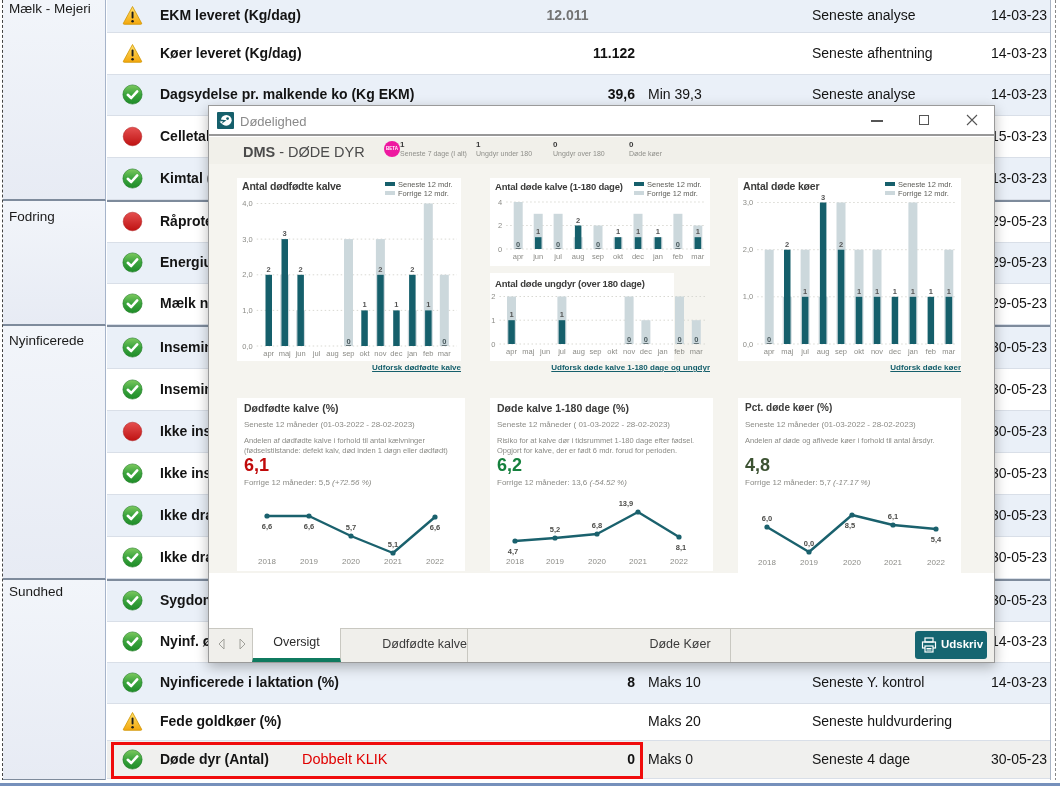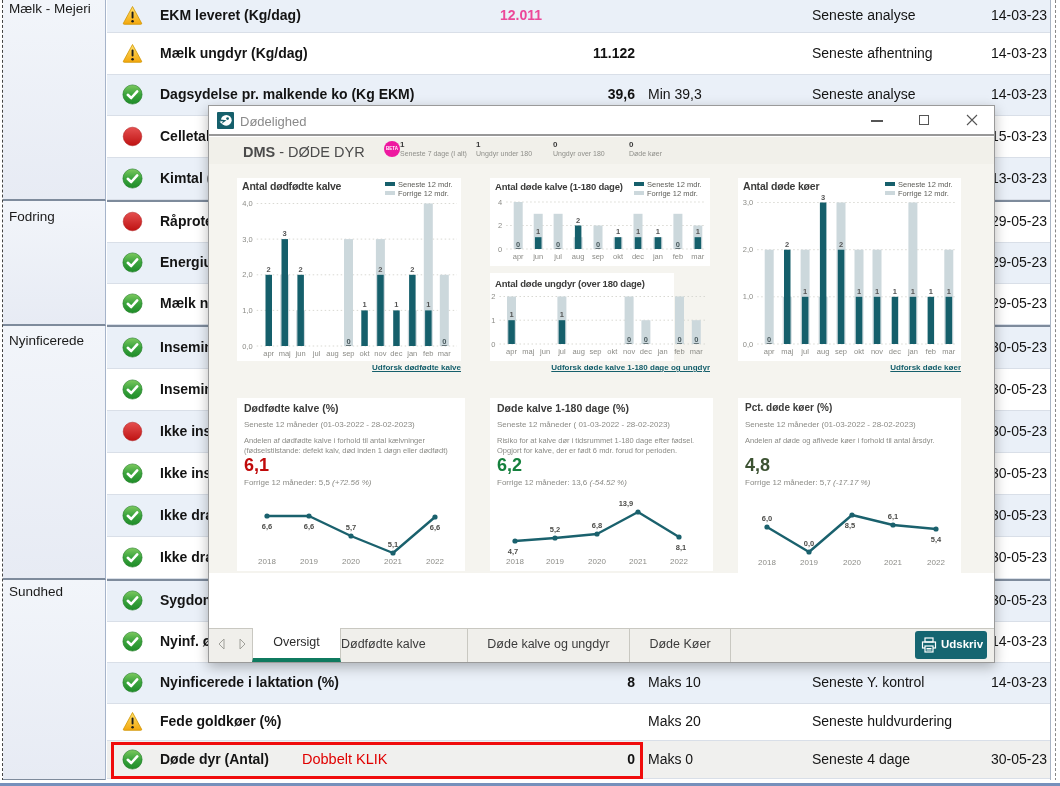--- a/index.html
+++ b/index.html
@@ -28,30 +28,30 @@
 <div class="abs" style="left:3px;top:201px;width:103px;height:125px;background:linear-gradient(#f2f5fa,#e7ebf4);border-right:1px solid #a6b4ca;border-bottom:2px solid #7e8b9c;font-size:13.5px;color:#1a1a1a;padding:8px 0 0 6px">Fodring</div>
 <div class="abs" style="left:3px;top:326px;width:103px;height:254px;background:linear-gradient(#f2f5fa,#e7ebf4);border-right:1px solid #a6b4ca;border-bottom:2px solid #7e8b9c;font-size:13.5px;color:#1a1a1a;padding:7px 0 0 6px">Nyinficerede</div>
 <div class="abs" style="left:3px;top:580px;width:103px;height:201px;background:linear-gradient(#f2f5fa,#e7ebf4);border-right:1px solid #a6b4ca;border-bottom:2px solid #7e8b9c;font-size:13.5px;color:#1a1a1a;padding:4px 0 0 6px">Sundhed</div>
 <div class="abs" style="left:107px;top:0px;width:943px;height:33px;background:#eaf0f8;border-bottom:1px solid #d9dfe8"></div>
 <div class="abs" style="left:122px;top:5px;width:21px;height:21px"><svg width="21" height="21" viewBox="0 0 21 21">
       <path d="M10.5 1.5 L19.6 18.2 Q20 19.3 18.8 19.3 L2.2 19.3 Q1 19.3 1.4 18.2 Z" fill="url(#gw)" stroke="#cf9400" stroke-width="0.8"></path>
       <rect x="9.6" y="6.5" width="1.9" height="7" rx="0.9" fill="#1c1c1c"></rect>
       <circle cx="10.55" cy="16.2" r="1.25" fill="#1c1c1c"></circle>
     </svg></div>
 <div class="abs" style="left:160px;top:7px;font-size:14px;font-weight:bold;color:#141414;white-space:nowrap">EKM leveret (Kg/dag)</div>
-<div class="abs" style="left:500px;top:7px;width:135px;text-align:left;font-size:14px;font-weight:bold;color:#ec4899">12.011</div>
+<div class="abs" style="left:500px;top:7px;width:135px;text-align:center;font-size:14px;font-weight:bold;color:#737373">12.011</div>
 <div class="abs" style="left:812px;top:7px;font-size:14px;color:#141414;white-space:nowrap">Seneste analyse</div>
 <div class="abs" style="left:947px;top:7px;width:100px;text-align:right;font-size:14px;color:#141414">14-03-23</div>
 <div class="abs" style="left:107px;top:33px;width:943px;height:42px;background:#ffffff;border-bottom:1px solid #d9dfe8"></div>
 <div class="abs" style="left:122px;top:43px;width:21px;height:21px"><svg width="21" height="21" viewBox="0 0 21 21">
       <path d="M10.5 1.5 L19.6 18.2 Q20 19.3 18.8 19.3 L2.2 19.3 Q1 19.3 1.4 18.2 Z" fill="url(#gw)" stroke="#cf9400" stroke-width="0.8"></path>
       <rect x="9.6" y="6.5" width="1.9" height="7" rx="0.9" fill="#1c1c1c"></rect>
       <circle cx="10.55" cy="16.2" r="1.25" fill="#1c1c1c"></circle>
     </svg></div>
-<div class="abs" style="left:160px;top:45px;font-size:14px;font-weight:bold;color:#141414;white-space:nowrap">Mælk ungdyr (Kg/dag)</div>
+<div class="abs" style="left:160px;top:45px;font-size:14px;font-weight:bold;color:#141414;white-space:nowrap">Køer leveret (Kg/dag)</div>
 <div class="abs" style="left:500px;top:45px;width:135px;text-align:right;font-size:14px;font-weight:bold;color:#111">11.122</div>
 <div class="abs" style="left:812px;top:45px;font-size:14px;color:#141414;white-space:nowrap">Seneste afhentning</div>
 <div class="abs" style="left:947px;top:45px;width:100px;text-align:right;font-size:14px;color:#141414">14-03-23</div>
 <div class="abs" style="left:107px;top:75px;width:943px;height:41px;background:#eaf0f8;border-bottom:1px solid #d9dfe8"></div>
 <div class="abs" style="left:122px;top:84px;width:21px;height:21px"><svg width="21" height="21" viewBox="0 0 21 21">
       <circle cx="10.5" cy="10.5" r="9.6" fill="url(#gg)" stroke="#1e7a22" stroke-width="0.6"></circle>
       <path d="M5.8 10.8 L9.2 14 L15.2 7.4" fill="none" stroke="#fff" stroke-width="2.6" stroke-linecap="round" stroke-linejoin="round"></path>
     </svg></div>
 <div class="abs" style="left:160px;top:86px;font-size:14px;font-weight:bold;color:#141414;white-space:nowrap">Dagsydelse pr. malkende ko (Kg EKM)</div>
 <div class="abs" style="left:500px;top:86px;width:135px;text-align:right;font-size:14px;font-weight:bold;color:#111">39,6</div>
@@ -506,22 +506,21 @@
           <text x="198" y="167" font-size="8" fill="#8c8c87" text-anchor="middle">2022</text>
         </svg>
       </div>
     </div>
 <div class="abs" style="left:0;top:522px;width:785px;height:34px;background:#f0efeb;border-top:1px solid #c9c8c1"></div>
 <svg class="abs" style="left:7px;top:531px" width="32" height="14" viewBox="0 0 32 14">
       <path d="M8 2 L3 7 L8 12 Z" fill="none" stroke="#a0a09a" stroke-width="1"></path>
       <path d="M24 2 L29 7 L24 12 Z" fill="none" stroke="#a0a09a" stroke-width="1"></path>
     </svg>
 <div class="abs" style="left:43px;top:522px;width:89px;height:34px;background:#fff;border:1px solid #c9c8c1;border-top:0;border-bottom:4px solid #0f7a5f;font-size:12.5px;color:#2b2b2b;text-align:center;line-height:29px">Oversigt</div>
-<div class="abs" style="left:132px;top:523px;width:127px;height:33px;border-right:1px solid #c9c8c1;font-size:12.5px;color:#3b3b3b;text-align:left;line-height:31px">Dødfødte kalve</div>
-<div class="abs" style="left:259px;top:523px;width:162px;height:33px;border-right:1px solid #c9c8c1;font-size:12.5px;color:#3b3b3b;text-align:center;line-height:31px">Døde kalve og ungdyr</div>
+<div class="abs" style="left:132px;top:523px;width:127px;height:33px;border-right:1px solid #c9c8c1;font-size:12.5px;color:#3b3b3b;text-align:right;line-height:31px">Dødfødte kalve</div>
 <div class="abs" style="left:421px;top:523px;width:101px;height:33px;border-right:1px solid #c9c8c1;font-size:12.5px;color:#3b3b3b;text-align:center;line-height:31px">Døde Køer</div>
 <div class="abs" style="left:706px;top:525px;width:72px;height:28px;background:#156571;border-radius:3px;color:#fff">
       <svg class="abs" style="left:6px;top:6px" width="16" height="16" viewBox="0 0 16 16">
         <rect x="4" y="1" width="8" height="4" fill="none" stroke="#fff" stroke-width="1.2"></rect>
         <rect x="1.5" y="5" width="13" height="6" fill="none" stroke="#fff" stroke-width="1.2"></rect>
         <rect x="4" y="9" width="8" height="6" fill="#156571" stroke="#fff" stroke-width="1.2"></rect>
         <line x1="5.5" y1="11.5" x2="10.5" y2="11.5" stroke="#fff" stroke-width="1"></line>
         <line x1="5.5" y1="13" x2="10.5" y2="13" stroke="#fff" stroke-width="1"></line>
       </svg>
       <div class="abs" style="left:26px;top:7px;font-size:11.5px;font-weight:bold">Udskriv</div>

